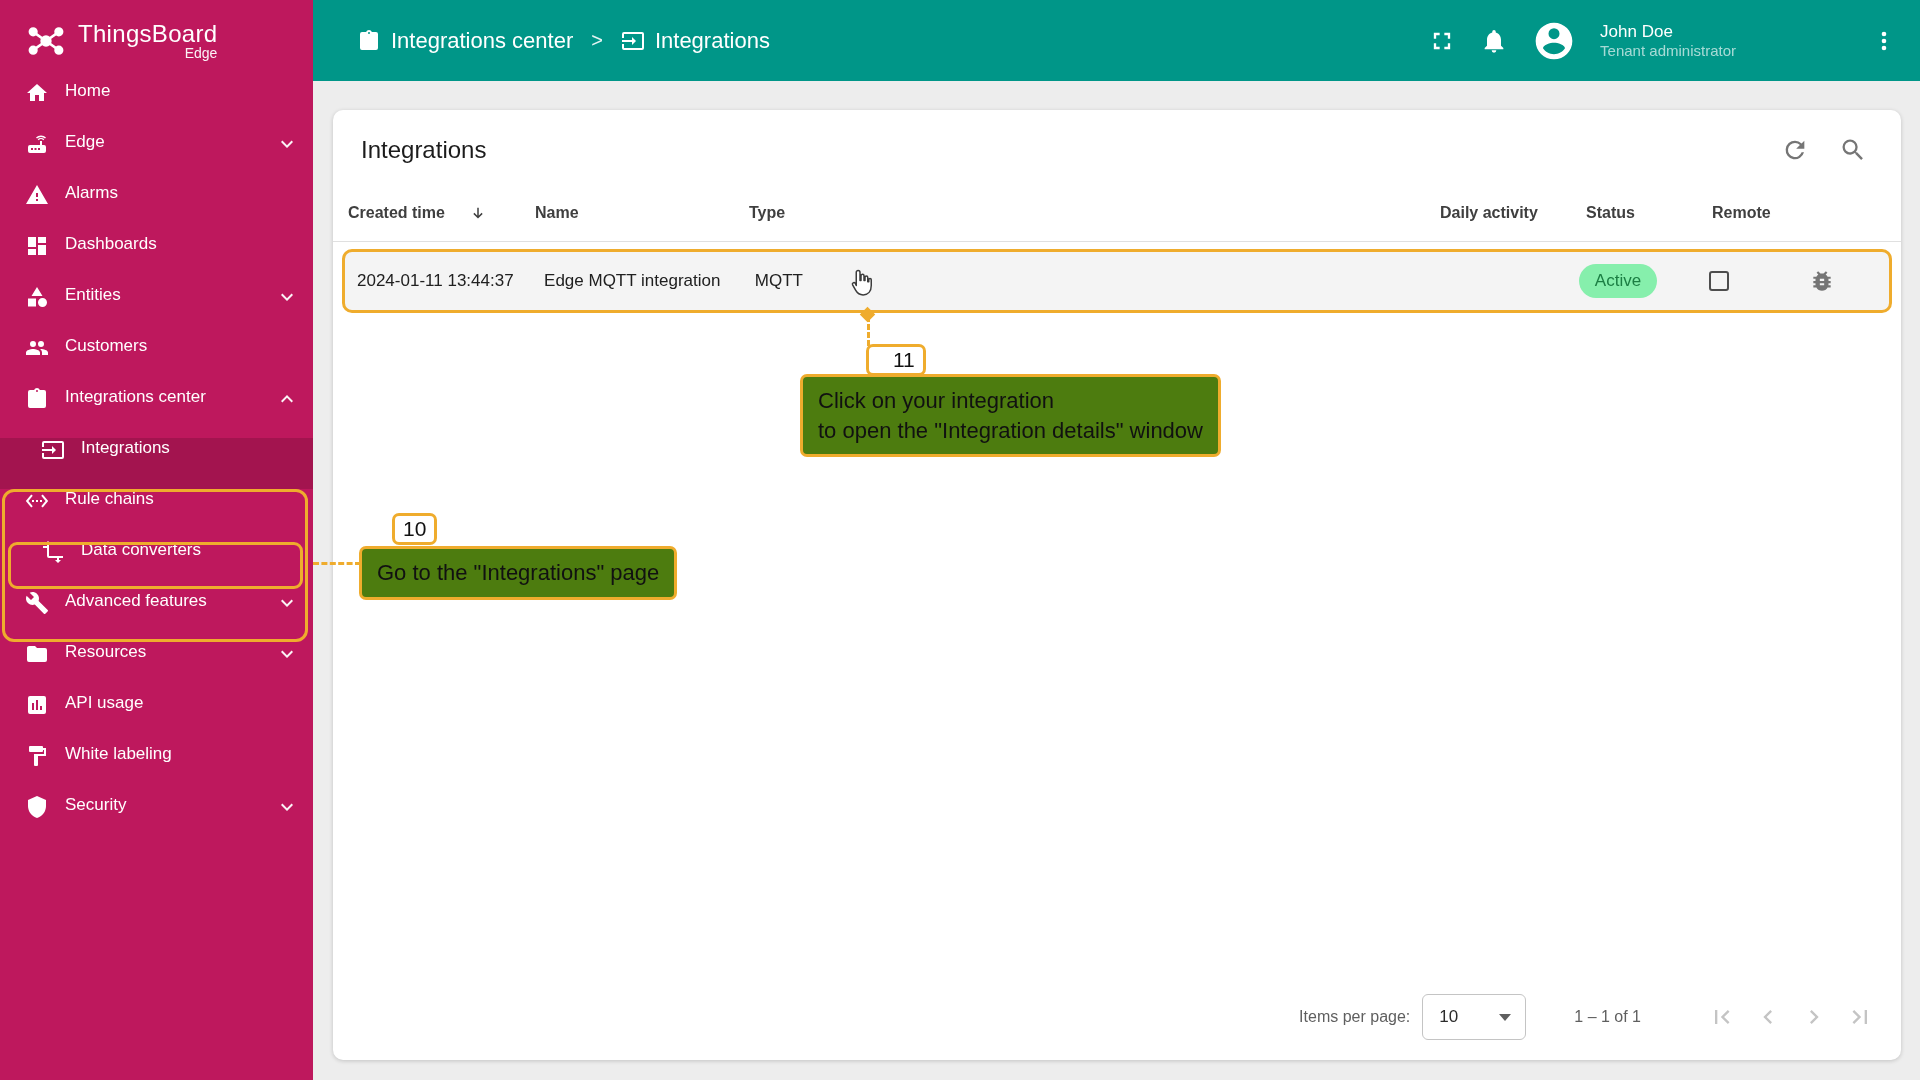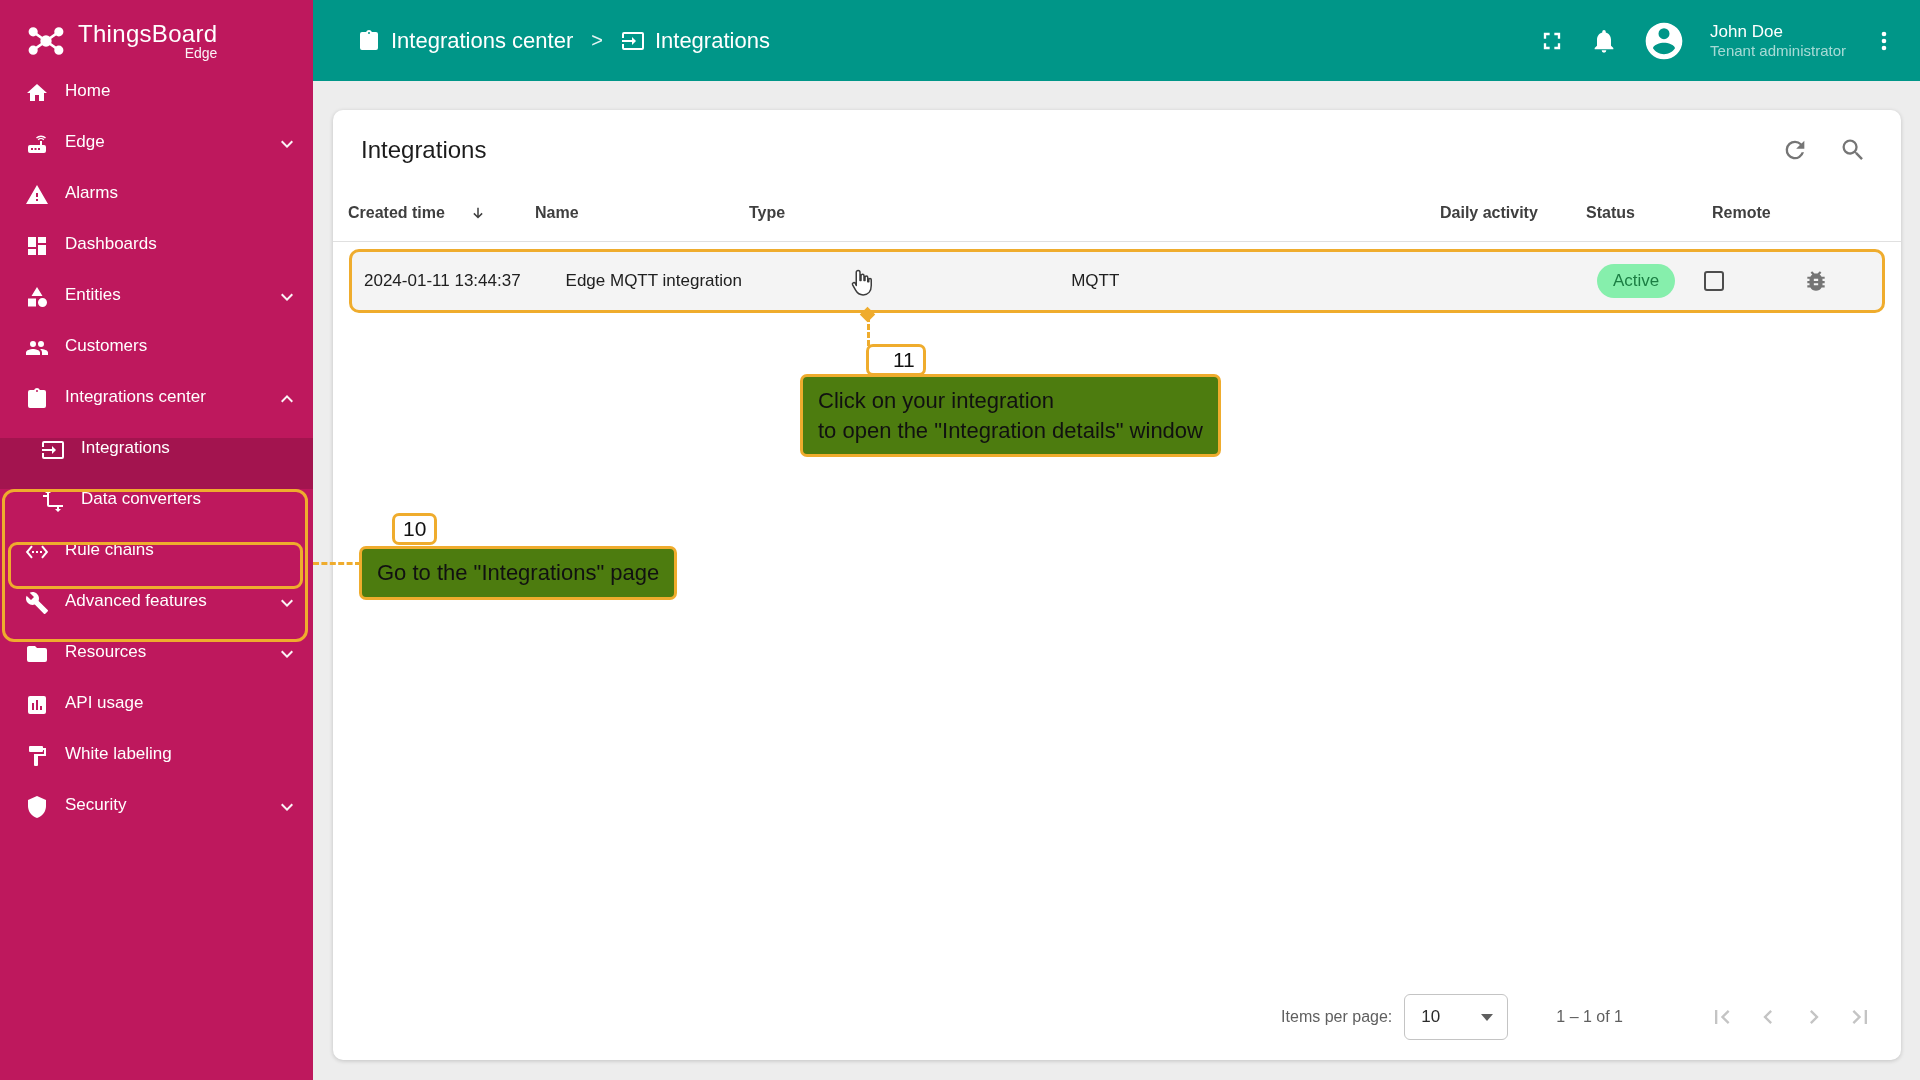--- a/index.html
+++ b/index.html
@@ -31,21 +31,21 @@
 
   
   .topbar { position:fixed; left:313px; top:0; right:0; height:81px; background:#009688;
     color:#fff; display:flex; align-items:center; padding:0 22px 0 44px; z-index:4; }
   .crumbs { display:flex; align-items:center; gap:14px; font-size:22px; }
   .crumb { display:flex; align-items:center; gap:10px; cursor:pointer; }
   .crumb-sep { font-size:20px; opacity:.9; padding:0 4px; }
   .top-right { margin-left:auto; display:flex; align-items:center; gap:24px; }
   .icon-btn { background:none; border:none; cursor:pointer; display:flex; align-items:center; }
   .avatar { width:44px; height:44px; }
-  .user-block { display:flex; flex-direction:column; line-height:1.25; }
+  .user-block { display:flex; flex-direction:column; line-height:1.25; margin-right:110px; }
   .user-name { font-size:17px; }
   .user-role { font-size:15px; color:rgba(255,255,255,.65); }
 
   
   .main { position:fixed; left:313px; top:81px; right:0; bottom:0; background:#ededed;
     padding:29px 19px 20px 20px; }
   .card { width:100%; height:100%; background:#fff; border-radius:10px;
     box-shadow:0 1px 4px rgba(0,0,0,.18); display:flex; flex-direction:column; position:relative; }
   .card-head { padding:26px 26px 0 28px; display:flex; align-items:center; }
   .card-title { font-size:24px; color:#1c1c1c; font-weight:500; }
@@ -59,37 +59,37 @@
   .col-name   { width:214px; }
   .col-type   { width:691px; padding-left:0; }
   .col-activity { width:146px; }
   .col-status { width:126px; }
   .col-remote { width:108px; }
   .col-actions{ width:81px; }
   .sort-ic { width:18px; height:18px; stroke:#3f3f3f; stroke-width:2; fill:none; }
 
   .tbody { padding-top:7px; }
   .trow { height:64px; font-size:17px; color:#202020; background:#f4f4f4;
-    border:3px solid #EFAC2D; border-radius:10px; margin:0 16px; cursor:pointer;text-align:center; }
+    border:3px solid #EFAC2D; border-radius:10px; margin:0 9px; cursor:pointer; }
   .trow .col-created { padding-left:12px; }
   .status-pill { display:inline-block; padding:7px 16px; border-radius:20px;
     background:#86efac; color:#1b7e43; font-size:17px; }
   .checkbox { width:20px; height:20px; border:2px solid #4d4d4d; border-radius:3px;
     margin-left:6px; cursor:pointer; background:#f4f4f4; }
   .bug-btn svg { width:26px; height:26px; fill:#757575; }
 
   
   .pag { margin-top:auto; display:flex; align-items:center; justify-content:flex-end;
     padding:14px 18px 20px 0; color:#5f5f5f; font-size:16px; }
   .pp-select { margin:0 48px 0 12px; width:104px; height:46px; border:1px solid #c4c4c4;
     border-radius:6px; display:flex; align-items:center; padding:0 14px 0 16px;
     font-size:17px; color:#2b2b2b; cursor:pointer; background:#fff; }
   .caret { margin-left:auto; width:0; height:0; border-left:6px solid transparent;
     border-right:6px solid transparent; border-top:7px solid #5f5f5f; }
-  .range { margin-right:76px; }
+  .range { margin-right:58px; }
   .pag-btn { background:none; border:none; width:46px; display:flex; justify-content:center;
     cursor:default; }
   .pag-btn svg { width:28px; height:28px; fill:#c4c4c4; }
 
   
   .anno { position:fixed; z-index:30; pointer-events:none; }
   .badge { background:#fff; border:3px solid #EFAC2D; border-radius:7px;
     font-size:21px; color:#111; padding:1px 8px; display:inline-block; }
   .tip { background:#4d7c0f; border:3px solid #EFAC2D; border-radius:7px;
     padding:9px 15px; font-size:22px; color:#111; line-height:1.35; white-space:nowrap; }
@@ -174,31 +174,31 @@
       <svg class="i24 chev" viewBox="0 0 24 24">
           <path d="M7.41 15.41 12 10.83l4.59 4.58L18 14l-6-6-6 6z"></path>
         </svg>
     </div>
     <div class="nav-item child selected">
       <svg class="i24" viewBox="0 0 24 24">
           <path d="M21 3H3a2 2 0 0 0-2 2v4h2V5h18v14H3v-4H1v4a2 2 0 0 0 2 2h18a2 2 0 0 0 2-2V5a2 2 0 0 0-2-2zM11 16l4-4-4-4v3H1v2h10v3z"></path>
         </svg>
       <span>Integrations</span>
     </div>
+    <div class="nav-item">
+      <svg class="i24" viewBox="0 0 24 24">
+          <path d="M7.77 6.76 6.23 5.48.82 12l5.41 6.52 1.54-1.28L3.42 12l4.35-5.24zM7 13h2v-2H7v2zm10-2h-2v2h2v-2zm-6 2h2v-2h-2v2zm6.77-7.52-1.54 1.28L20.58 12l-4.35 5.24 1.54 1.28L23.18 12l-5.41-6.52z"></path>
+        </svg>
+      <span>Rule chains</span>
+    </div>
     <div class="nav-item child">
       <svg class="i24" viewBox="0 0 24 24">
           <path d="M22 18v-2H8V4h2L7 1 4 4h2v2H2v2h4v8a2 2 0 0 0 2 2h8v2h-2l3 3 3-3h-2v-2h4z"></path>
         </svg>
       <span>Data converters</span>
-    </div>
-    <div class="nav-item">
-      <svg class="i24" viewBox="0 0 24 24">
-          <path d="M7.77 6.76 6.23 5.48.82 12l5.41 6.52 1.54-1.28L3.42 12l4.35-5.24zM7 13h2v-2H7v2zm10-2h-2v2h2v-2zm-6 2h2v-2h-2v2zm6.77-7.52-1.54 1.28L20.58 12l-4.35 5.24 1.54 1.28L23.18 12l-5.41-6.52z"></path>
-        </svg>
-      <span>Rule chains</span>
     </div>
     <div class="nav-item">
       <svg class="i24" viewBox="0 0 24 24">
           <path d="M22.7 19 13.6 9.9c.9-2.3.4-5-1.5-6.9-2-2-5-2.4-7.4-1.3L9 6 6 9 1.6 4.7C.4 7.1.9 10.1 2.9 12.1c1.9 1.9 4.6 2.4 6.9 1.5l9.1 9.1c.4.4 1 .4 1.4 0l2.3-2.3c.5-.4.5-1.1.1-1.4z"></path>
         </svg>
       <span>Advanced features</span>
       <svg class="i24 chev" viewBox="0 0 24 24">
           <path d="M7.41 8.59 12 13.17l4.59-4.58L18 10l-6 6-6-6z"></path>
         </svg>
     </div>

